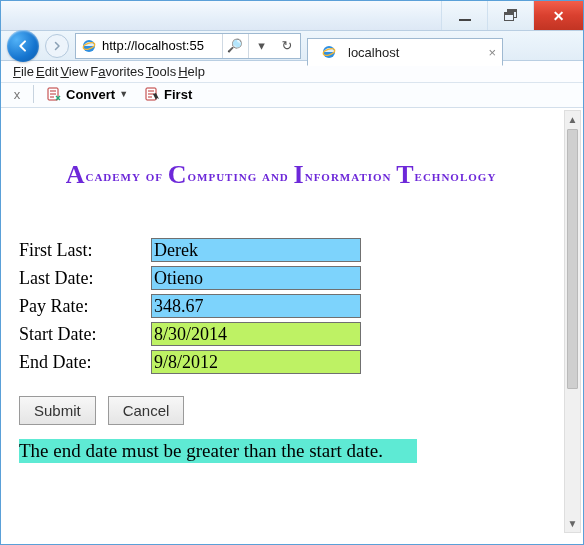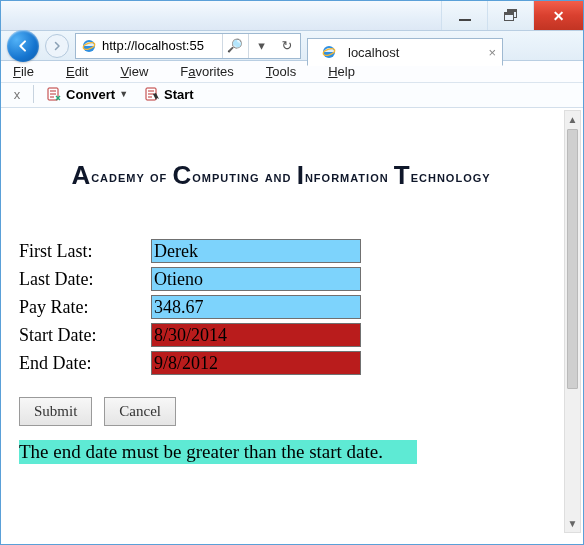--- a/index.html
+++ b/index.html
@@ -105,21 +105,21 @@
   }
   .tab-close {
     position: absolute; right: 6px; top: 6px;
     color: #888; font-size: 13px;
   }
   .tab-title { font-size: 13px; color: #222; }
 
   
   .menubar {
     display: flex; align-items: center;
-    gap: 32px;
+    gap: 2px;
     padding: 3px 12px 3px 12px;
     font-size: 13px;
     color: #222;
     border-bottom: 1px solid #dbe5ef;
     background:#fcfdff;
   }
   .menuitem .u { text-decoration: underline; }
 
   
   .toolstrip {
@@ -164,23 +164,23 @@
   .scroll-thumb {
     position:absolute; left:2px; right:2px; top:18px; height:260px;
     background:#cfcfcf; border:1px solid #b9b9b9; border-radius:1px;
   }
 
   .heading-row {
     text-align:center;
     margin: 42px 0 48px 0;
   }
   .acad {
-    font-family: Liberation Sans, sans-serif;
+    font-family: Liberation Serif, serif;
     font-weight: bold;
-    color: #0f172a;
+    color: #6d28d9;
     letter-spacing: 1px;
     font-variant: small-caps;
     font-size: 15px;
     display:inline-block;
   }
   .acad .big { font-size: 26px; vertical-align: -2px; }
 
   .form-row {
     display:flex; align-items:center;
     margin-bottom: 4px;
@@ -192,25 +192,25 @@
     color:#000;
   }
   .form-input {
     width: 210px; height: 24px;
     border: 1px solid #707070;
     font-family: "Times New Roman", serif;
     font-size: 18px;
     padding: 0 2px;
     background:#7dd3fc;
   }
-  .form-input.hl { background: #b91c1c; }
+  .form-input.hl { background: #bef264; }
 
   .btn-row { margin: 22px 0 14px 0; display:flex; gap:12px; }
   .btn {
-    font-family: Liberation Serif, serif;
+    font-family: Liberation Sans, sans-serif;
     font-size: 15px;
     padding: 5px 14px;
     background: linear-gradient(#f7f7f7,#e5e5e5);
     border: 1px solid #9a9a9a;
     color:#333;
   }
 
   .errmsg {
     background: #5eead4;
     font-family: "Times New Roman", serif;
@@ -309,21 +309,21 @@
     <span class="ts-dd">▼</span>
   </span>
   <span class="ts-btn bold">
     <span class="ic16">
       <svg viewBox="0 0 16 16" width="16" height="16">
           <rect x="2" y="2" width="10" height="12" rx="1" fill="#fff" stroke="#b33" stroke-width="1"></rect>
           <path d="M4 5h6M4 8h6M4 11h4" stroke="#b33"></path>
           <path d="M9 8l3 6 1-2 2 1-3-6" fill="#333"></path>
         </svg>
     </span>
-    <span>Start</span>
+    <span>First</span>
   </span>
 </div>
 
 <div class="viewport">
   <div class="page">
 
     <div class="heading-row">
       <span class="acad">
         <span class="big">A</span><span>cademy of </span><span class="big">C</span><span>omputing and </span><span class="big">I</span><span>nformation </span><span class="big">T</span><span>echnology</span>
       </span>

